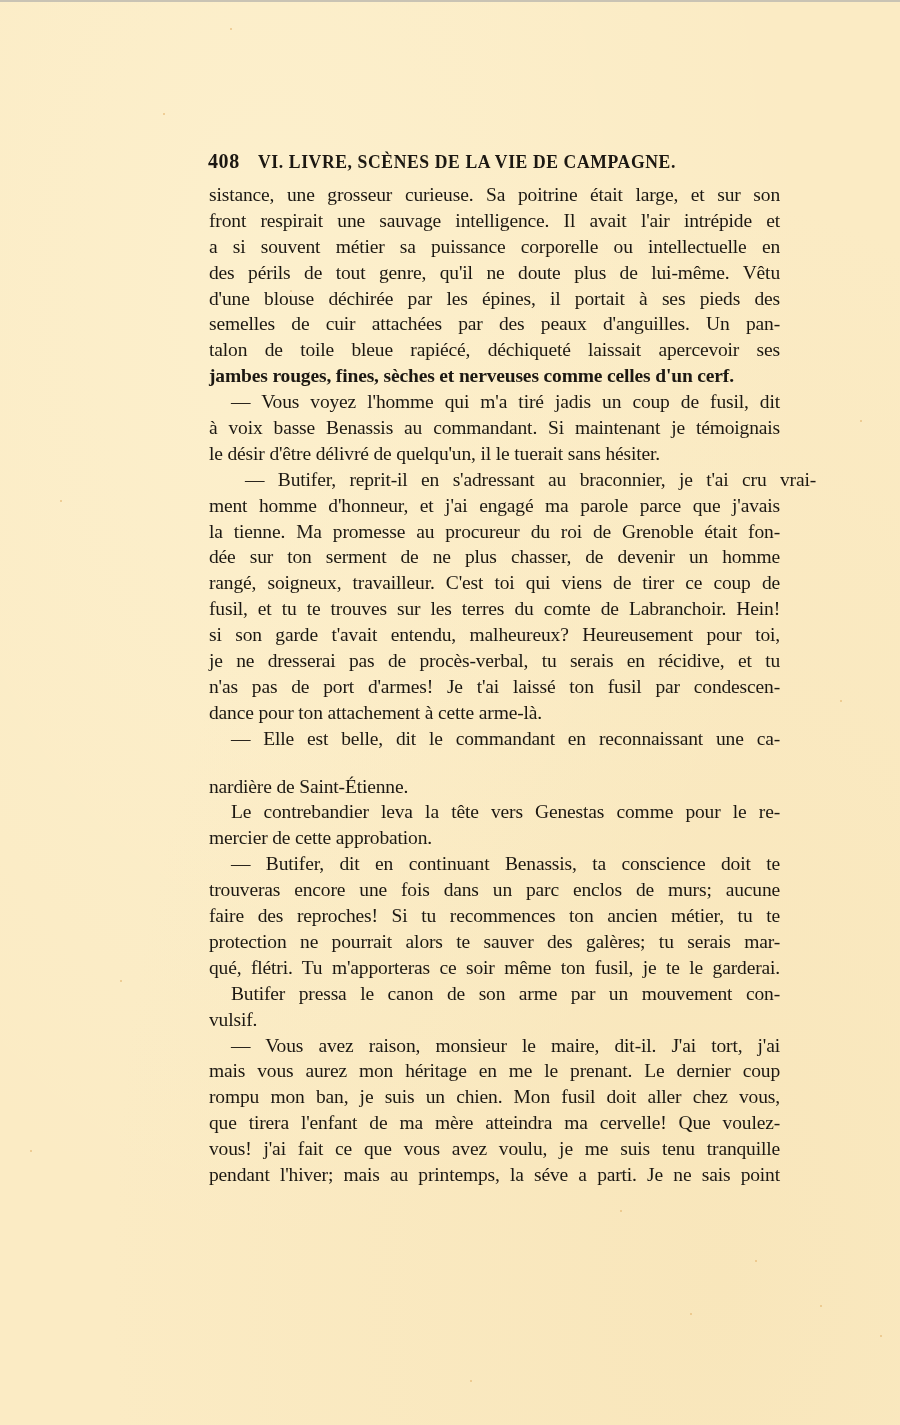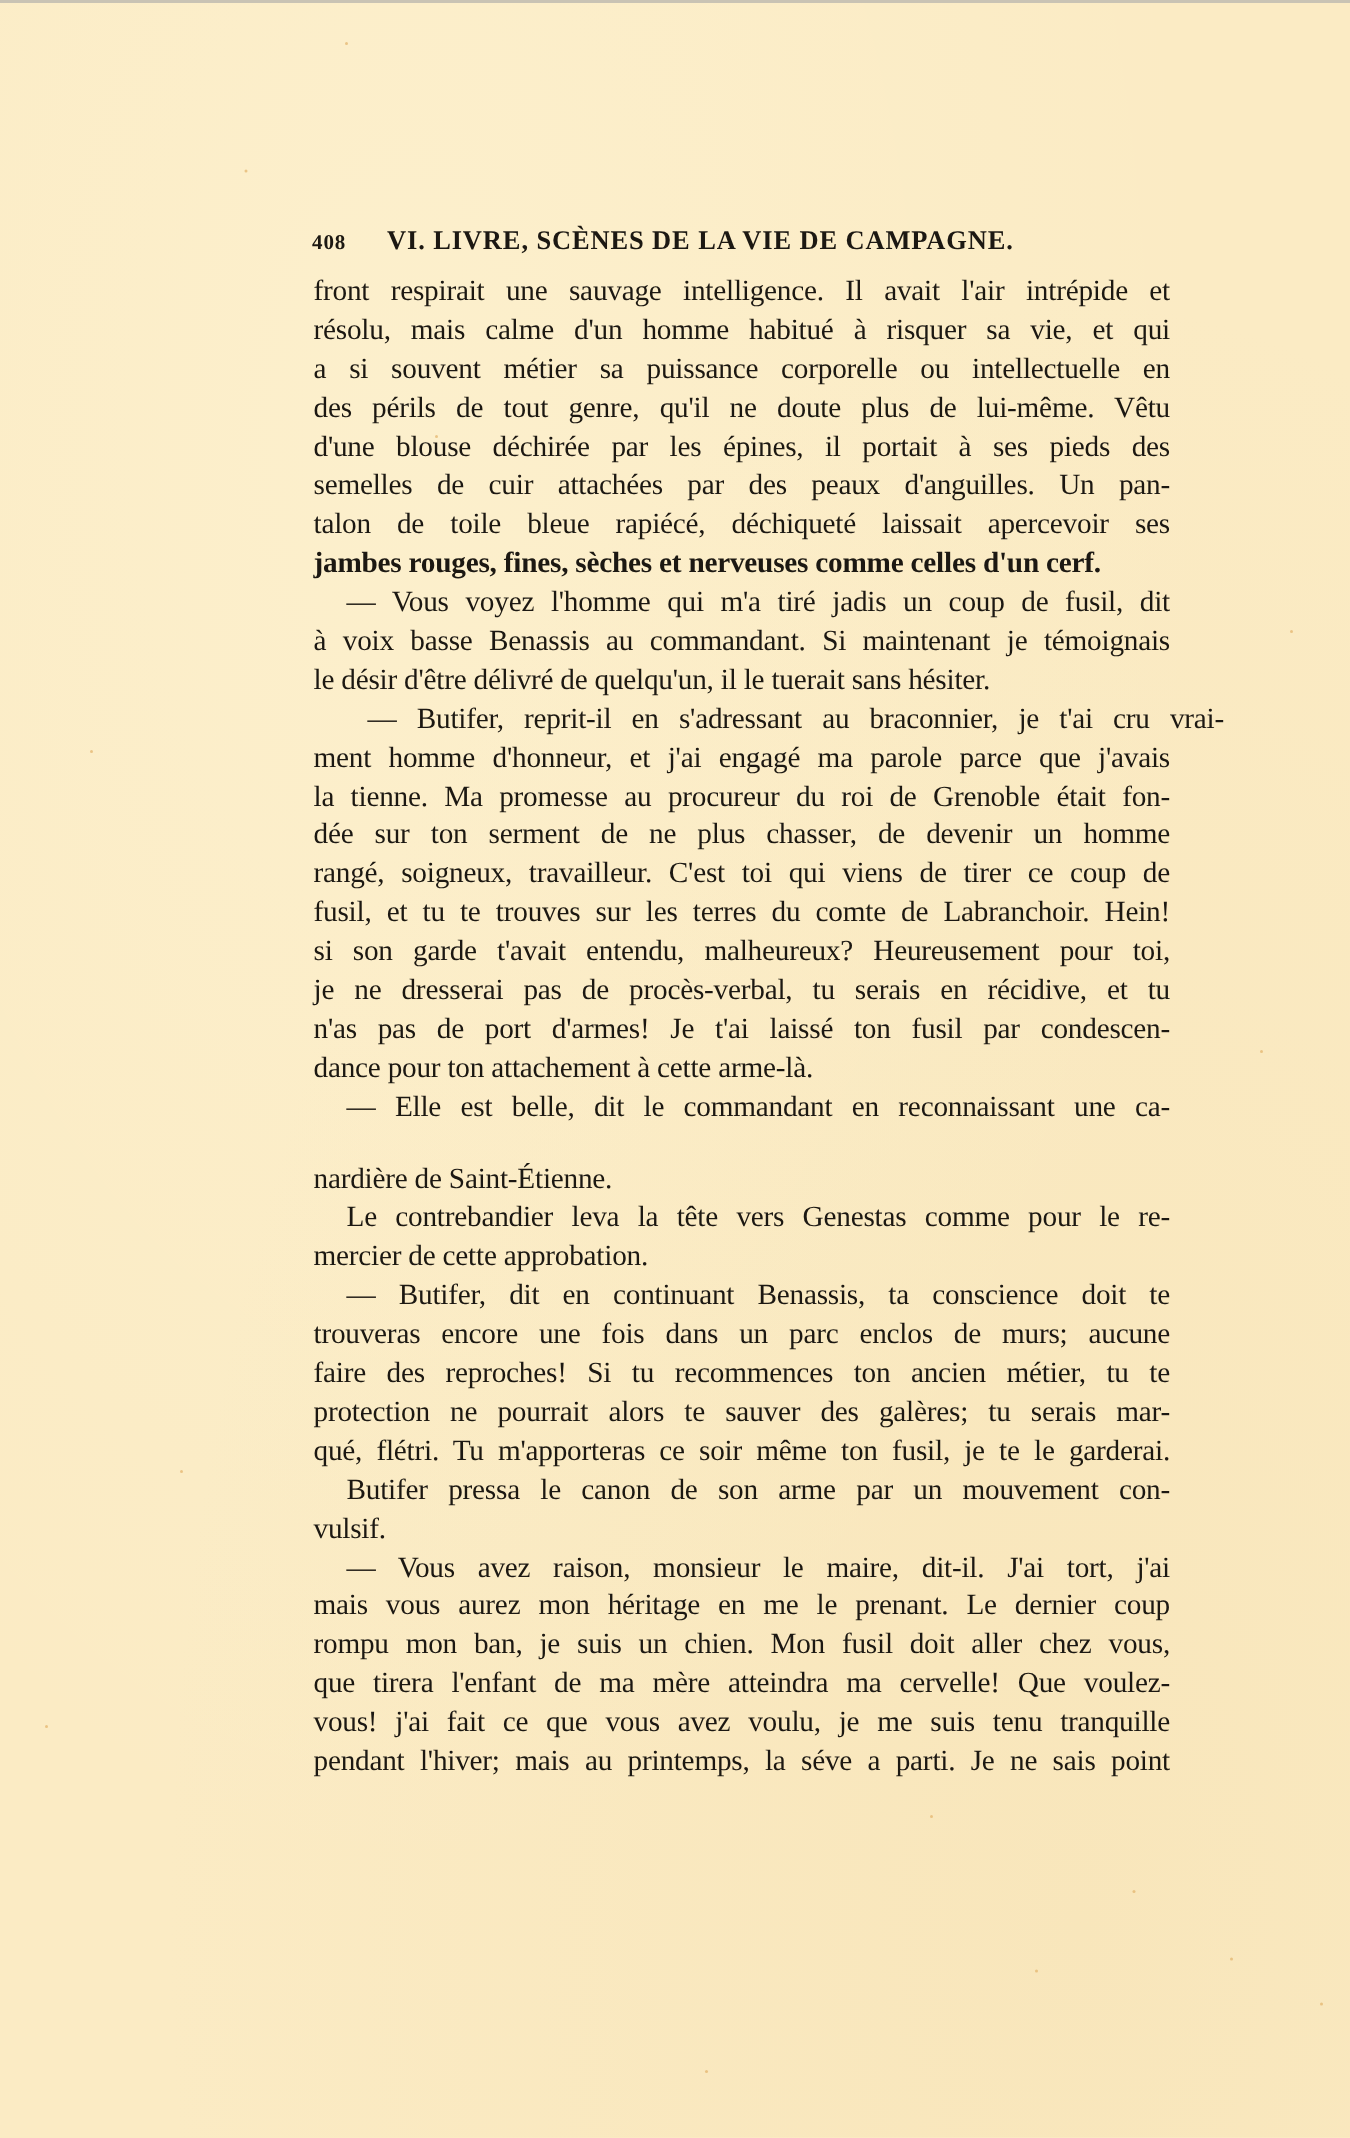--- a/index.html
+++ b/index.html
@@ -44,21 +44,21 @@
       height: 26px;
       font-family: "Liberation Serif", "DejaVu Serif", serif;
       font-weight: bold;
       font-size: 18px;
       letter-spacing: 0.6px;
       display: flex;
       align-items: baseline;
     }
     .header .pagenum {
       width: 50px;
-      font-size: 14px;
+      font-size: 20px;
     }
     .header .running-title {
       white-space: nowrap;
       transform: scaleX(0.98);
       transform-origin: left center;
     }
     .text-block {
       position: absolute;
       left: 209px;
       top: 182px;
@@ -91,24 +91,24 @@
 <div class="page">
   <div class="top-edge"></div>
 
   <div class="header">
     <span class="pagenum">408</span>
     <span class="running-title">VI. LIVRE, SCÈNES DE LA VIE DE CAMPAGNE.</span>
   </div>
 
   <div class="text-block" id="text-block">
       <div class="line">
+        <span style="display: block; width: 100%;">sistance, une grosseur curieuse. Sa poitrine était large, et sur son</span>
+      </div>
+      <div class="line">
         <span style="display: block; width: 100%;">front respirait une sauvage intelligence. Il avait l'air intrépide et</span>
-      </div>
-      <div class="line">
-        <span style="display: block; width: 100%;">résolu, mais  calme d'un homme habitué à risquer sa vie, et qui</span>
       </div>
       <div class="line">
         <span style="display: block; width: 100%;">a si souvent métier sa puissance corporelle ou intellectuelle en</span>
       </div>
       <div class="line">
         <span style="display: block; width: 100%;">des périls de tout genre, qu'il ne doute plus de lui-même. Vêtu</span>
       </div>
       <div class="line">
         <span style="display: block; width: 100%;">d'une blouse déchirée par les épines, il portait à ses pieds des</span>
       </div>

